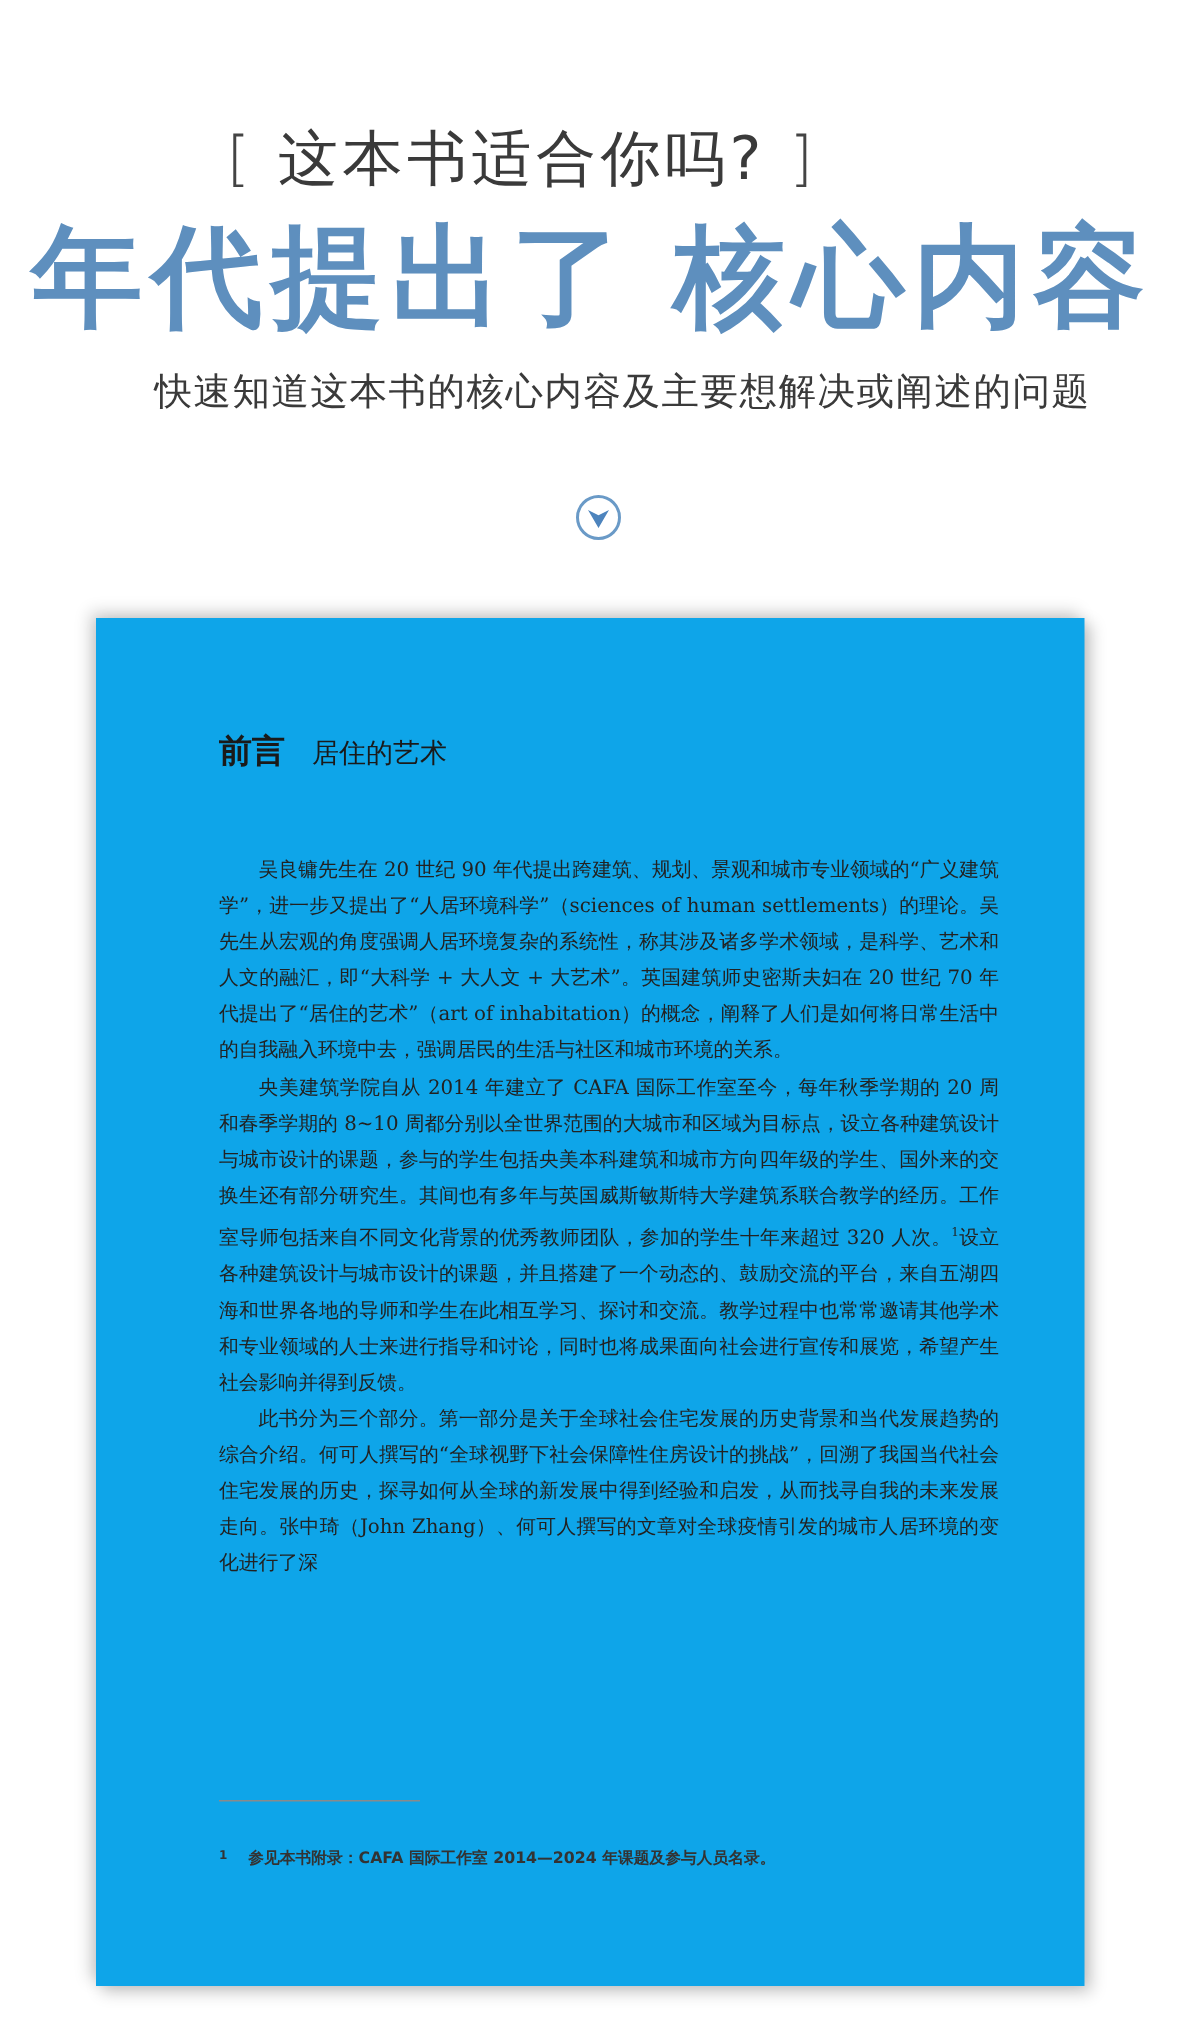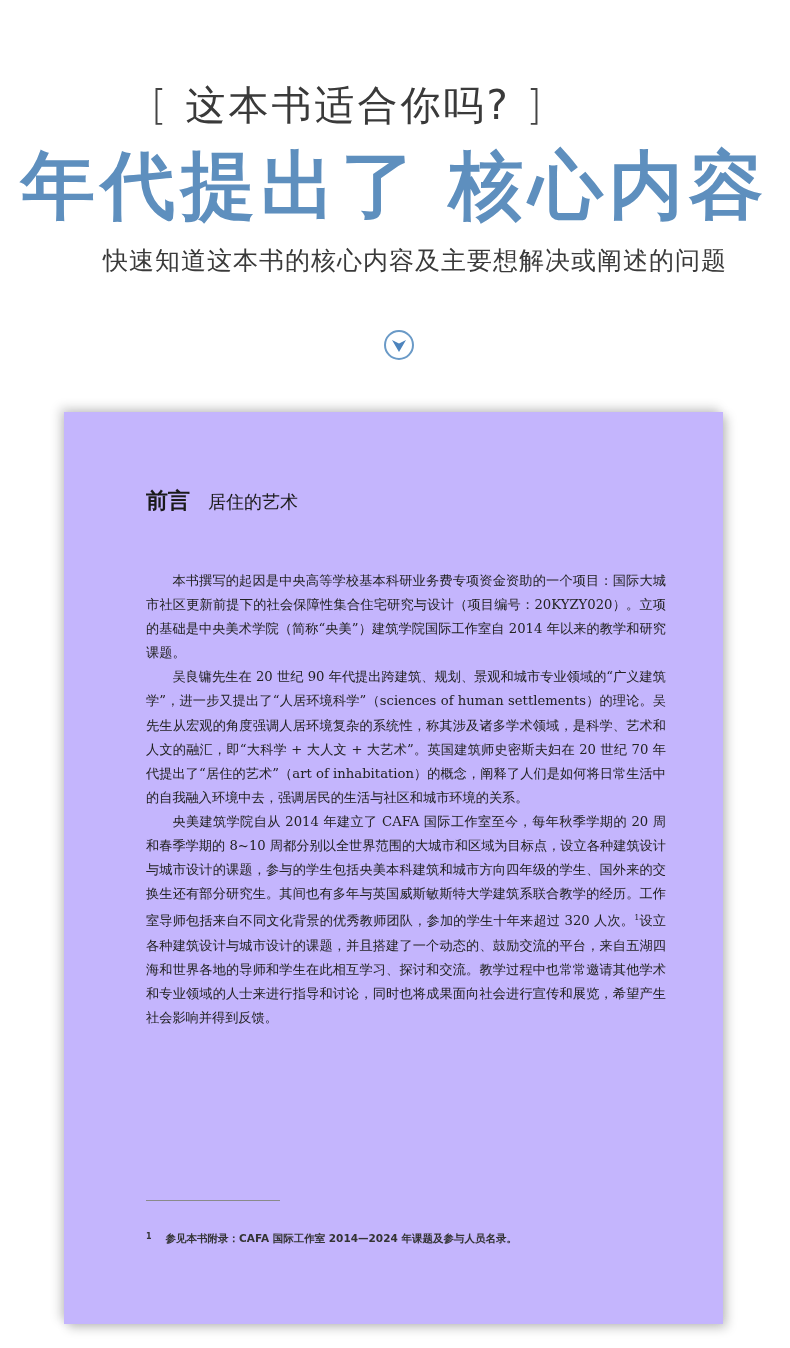--- a/index.html
+++ b/index.html
@@ -27,21 +27,21 @@
     letter-spacing: 1px;
     margin-left: 20px;
   }
   .down-btn {
     position: absolute; left: 384px; top: 330px; width: 30px; height: 30px;
     border: 2px solid #6a9ac7; border-radius: 50%; box-sizing: border-box;
   }
   .down-btn svg { position: absolute; left: 5px; top: 6px; }
   .page {
     position: absolute; left: 64px; top: 412px; width: 659px; height: 912px;
-    background: #c4b5fd;
+    background: #0ea5e9;
     box-shadow: -4px -4px 10px rgba(0,0,0,0.18), 4px 4px 10px rgba(0,0,0,0.22);
   }
   .chapter {
     position: absolute; left: 82px; top: 74px;
     font-family: "DejaVu Serif", serif; color: #1a1a1a;
   }
   .chapter .num { font-size: 22px; font-weight: bold; }
   .chapter .name { font-size: 18px; margin-left: 18px; }
   .body-text {
     position: absolute; left: 82px; top: 157px; width: 520px;
@@ -79,22 +79,22 @@
     <path d="M1 2 L8 5.5 L15 2 L8 14 Z" fill="#4d84bd"></path>
   </svg>
 </div>
 
 <div class="page">
   <div class="chapter">
     <span class="num">前言</span><span class="name">居住的艺术</span>
   </div>
 
   <div class="body-text">
-    <p>本书撰写的起因是中央高等学校基本科研业务费专项资金资助的一个项目：国际大城市社区更新前提下的社会保障性集合住宅研究与设计（项目编号：20KYZY020）。立项的基础是中央美术学院（简称“央美”）建筑学院国际工作室自 2014 年以来的教学和研究课题。</p>
     <p>吴良镛先生在 20 世纪 90 年代提出跨建筑、规划、景观和城市专业领域的“广义建筑学”，进一步又提出了“人居环境科学”（sciences of human settlements）的理论。吴先生从宏观的角度强调人居环境复杂的系统性，称其涉及诸多学术领域，是科学、艺术和人文的融汇，即“大科学 + 大人文 + 大艺术”。英国建筑师史密斯夫妇在 20 世纪 70 年代提出了“居住的艺术”（art of inhabitation）的概念，阐释了人们是如何将日常生活中的自我融入环境中去，强调居民的生活与社区和城市环境的关系。</p>
     <p><span>央美建筑学院自从 2014 年建立了 CAFA 国际工作室至今，每年秋季学期的 20 周和春季学期的 8~10 周都分别以全世界范围的大城市和区域为目标点，设立各种建筑设计与城市设计的课题，参与的学生包括央美本科建筑和城市方向四年级的学生、国外来的交换生还有部分研究生。其间也有多年与英国威斯敏斯特大学建筑系联合教学的经历。工作室导师包括来自不同文化背景的优秀教师团队，参加的学生十年来超过 320 人次。</span><sup>1</sup><span>设立各种建筑设计与城市设计的课题，并且搭建了一个动态的、鼓励交流的平台，来自五湖四海和世界各地的导师和学生在此相互学习、探讨和交流。教学过程中也常常邀请其他学术和专业领域的人士来进行指导和讨论，同时也将成果面向社会进行宣传和展览，希望产生社会影响并得到反馈。</span></p>
+    <p>此书分为三个部分。第一部分是关于全球社会住宅发展的历史背景和当代发展趋势的综合介绍。何可人撰写的“全球视野下社会保障性住房设计的挑战”，回溯了我国当代社会住宅发展的历史，探寻如何从全球的新发展中得到经验和启发，从而找寻自我的未来发展走向。张中琦（John Zhang）、何可人撰写的文章对全球疫情引发的城市人居环境的变化进行了深</p>
   </div>
 
   <div class="fn-rule"></div>
   <div class="footnote">
     <span class="mark">1</span><span>参见本书附录：CAFA 国际工作室 2014—2024 年课题及参与人员名录。</span>
   </div>
 </div>
 
 </body></html>

